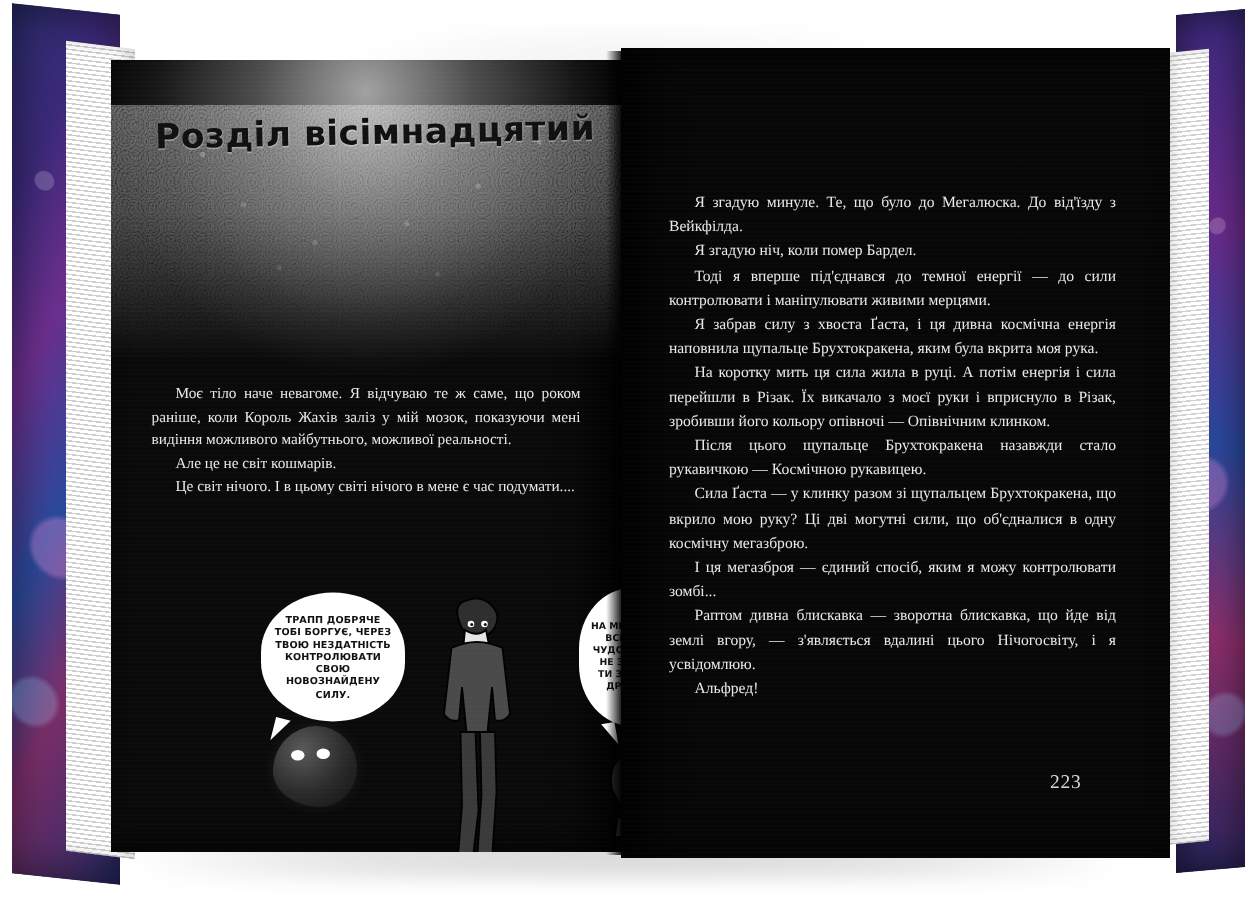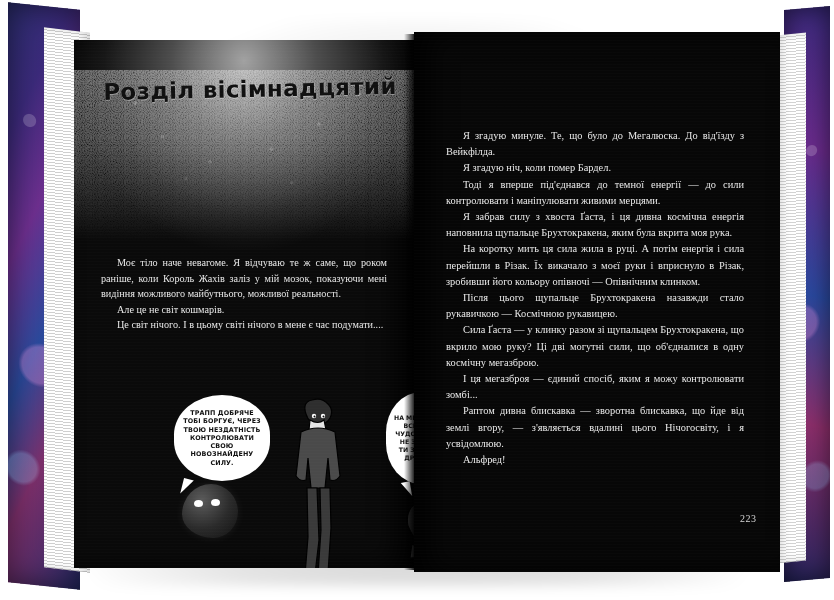--- a/index.html
+++ b/index.html
@@ -299,23 +299,22 @@
     line-height: 16.2px;
   }
   .right-body p { margin: 0 0 0 0; text-indent: 17px; }
 
   .page-number {
     position: absolute;
     left: 700px;
     top: 513px;
     color: #d8d8d8;
     font-family: "Liberation Serif", serif;
-    font-size: 10px;
+    font-size: 13px;
     letter-spacing: 0.5px;
-    margin-left: 40px;
   }
 
   
   .page::after {
     content: "";
     position: absolute;
     inset: 0;
     background-image:
       repeating-linear-gradient(0deg, rgba(255,255,255,0.012) 0 1px, rgba(255,255,255,0) 1px 3px);
     pointer-events: none;

